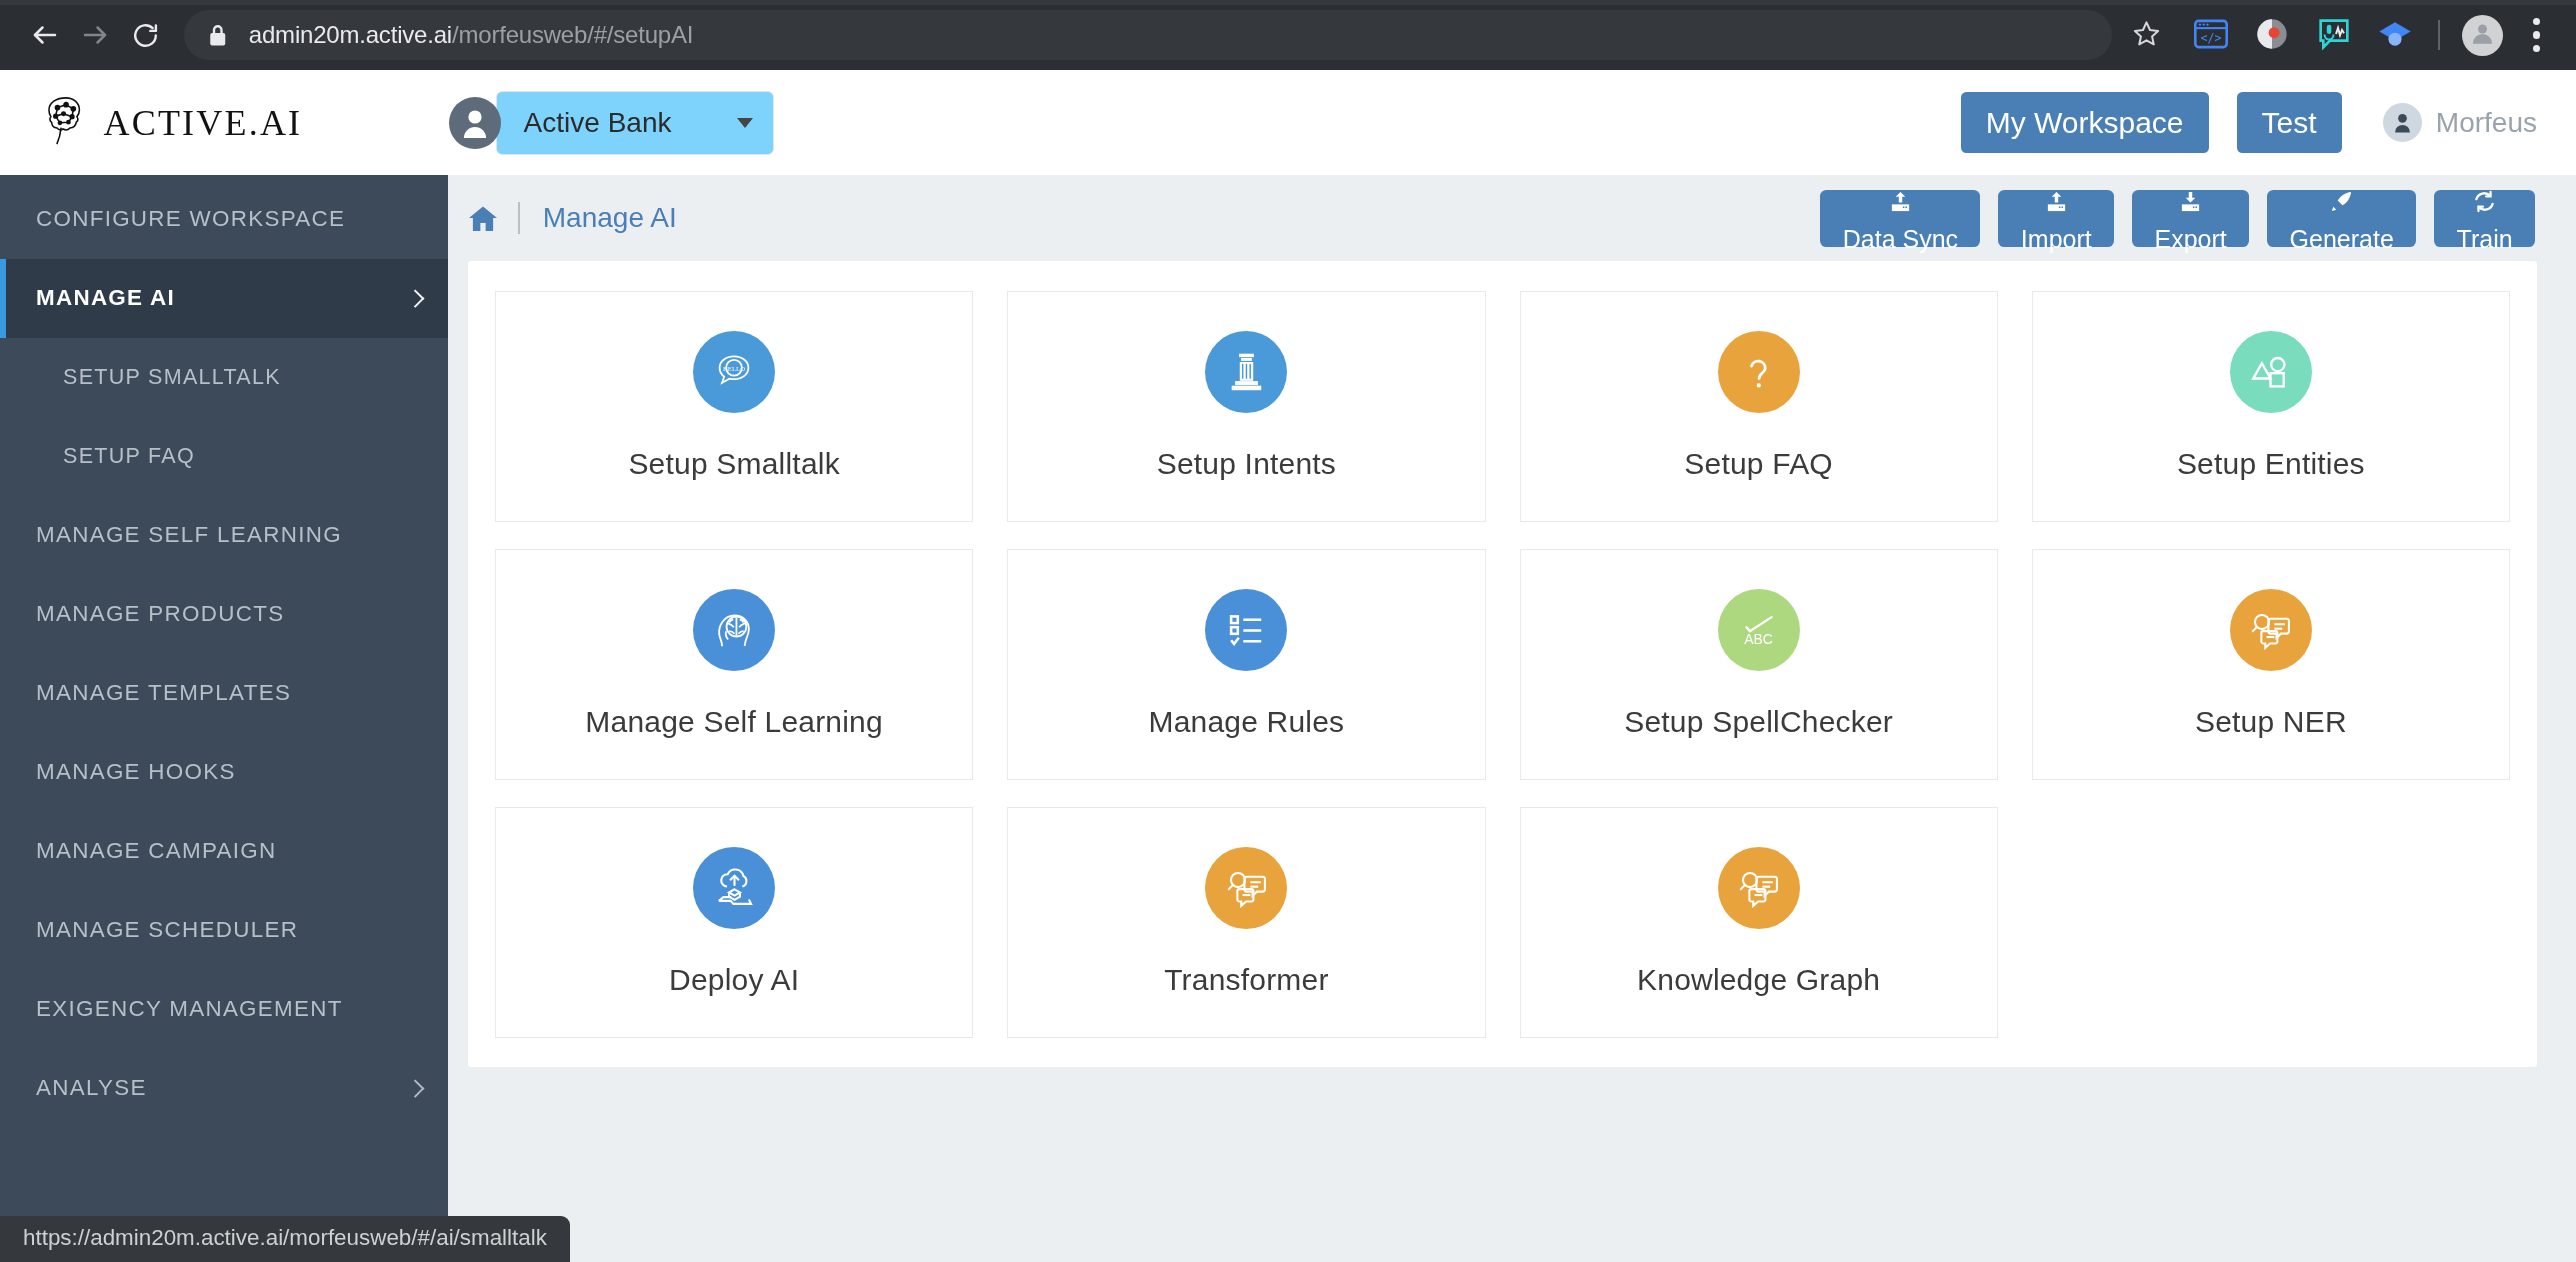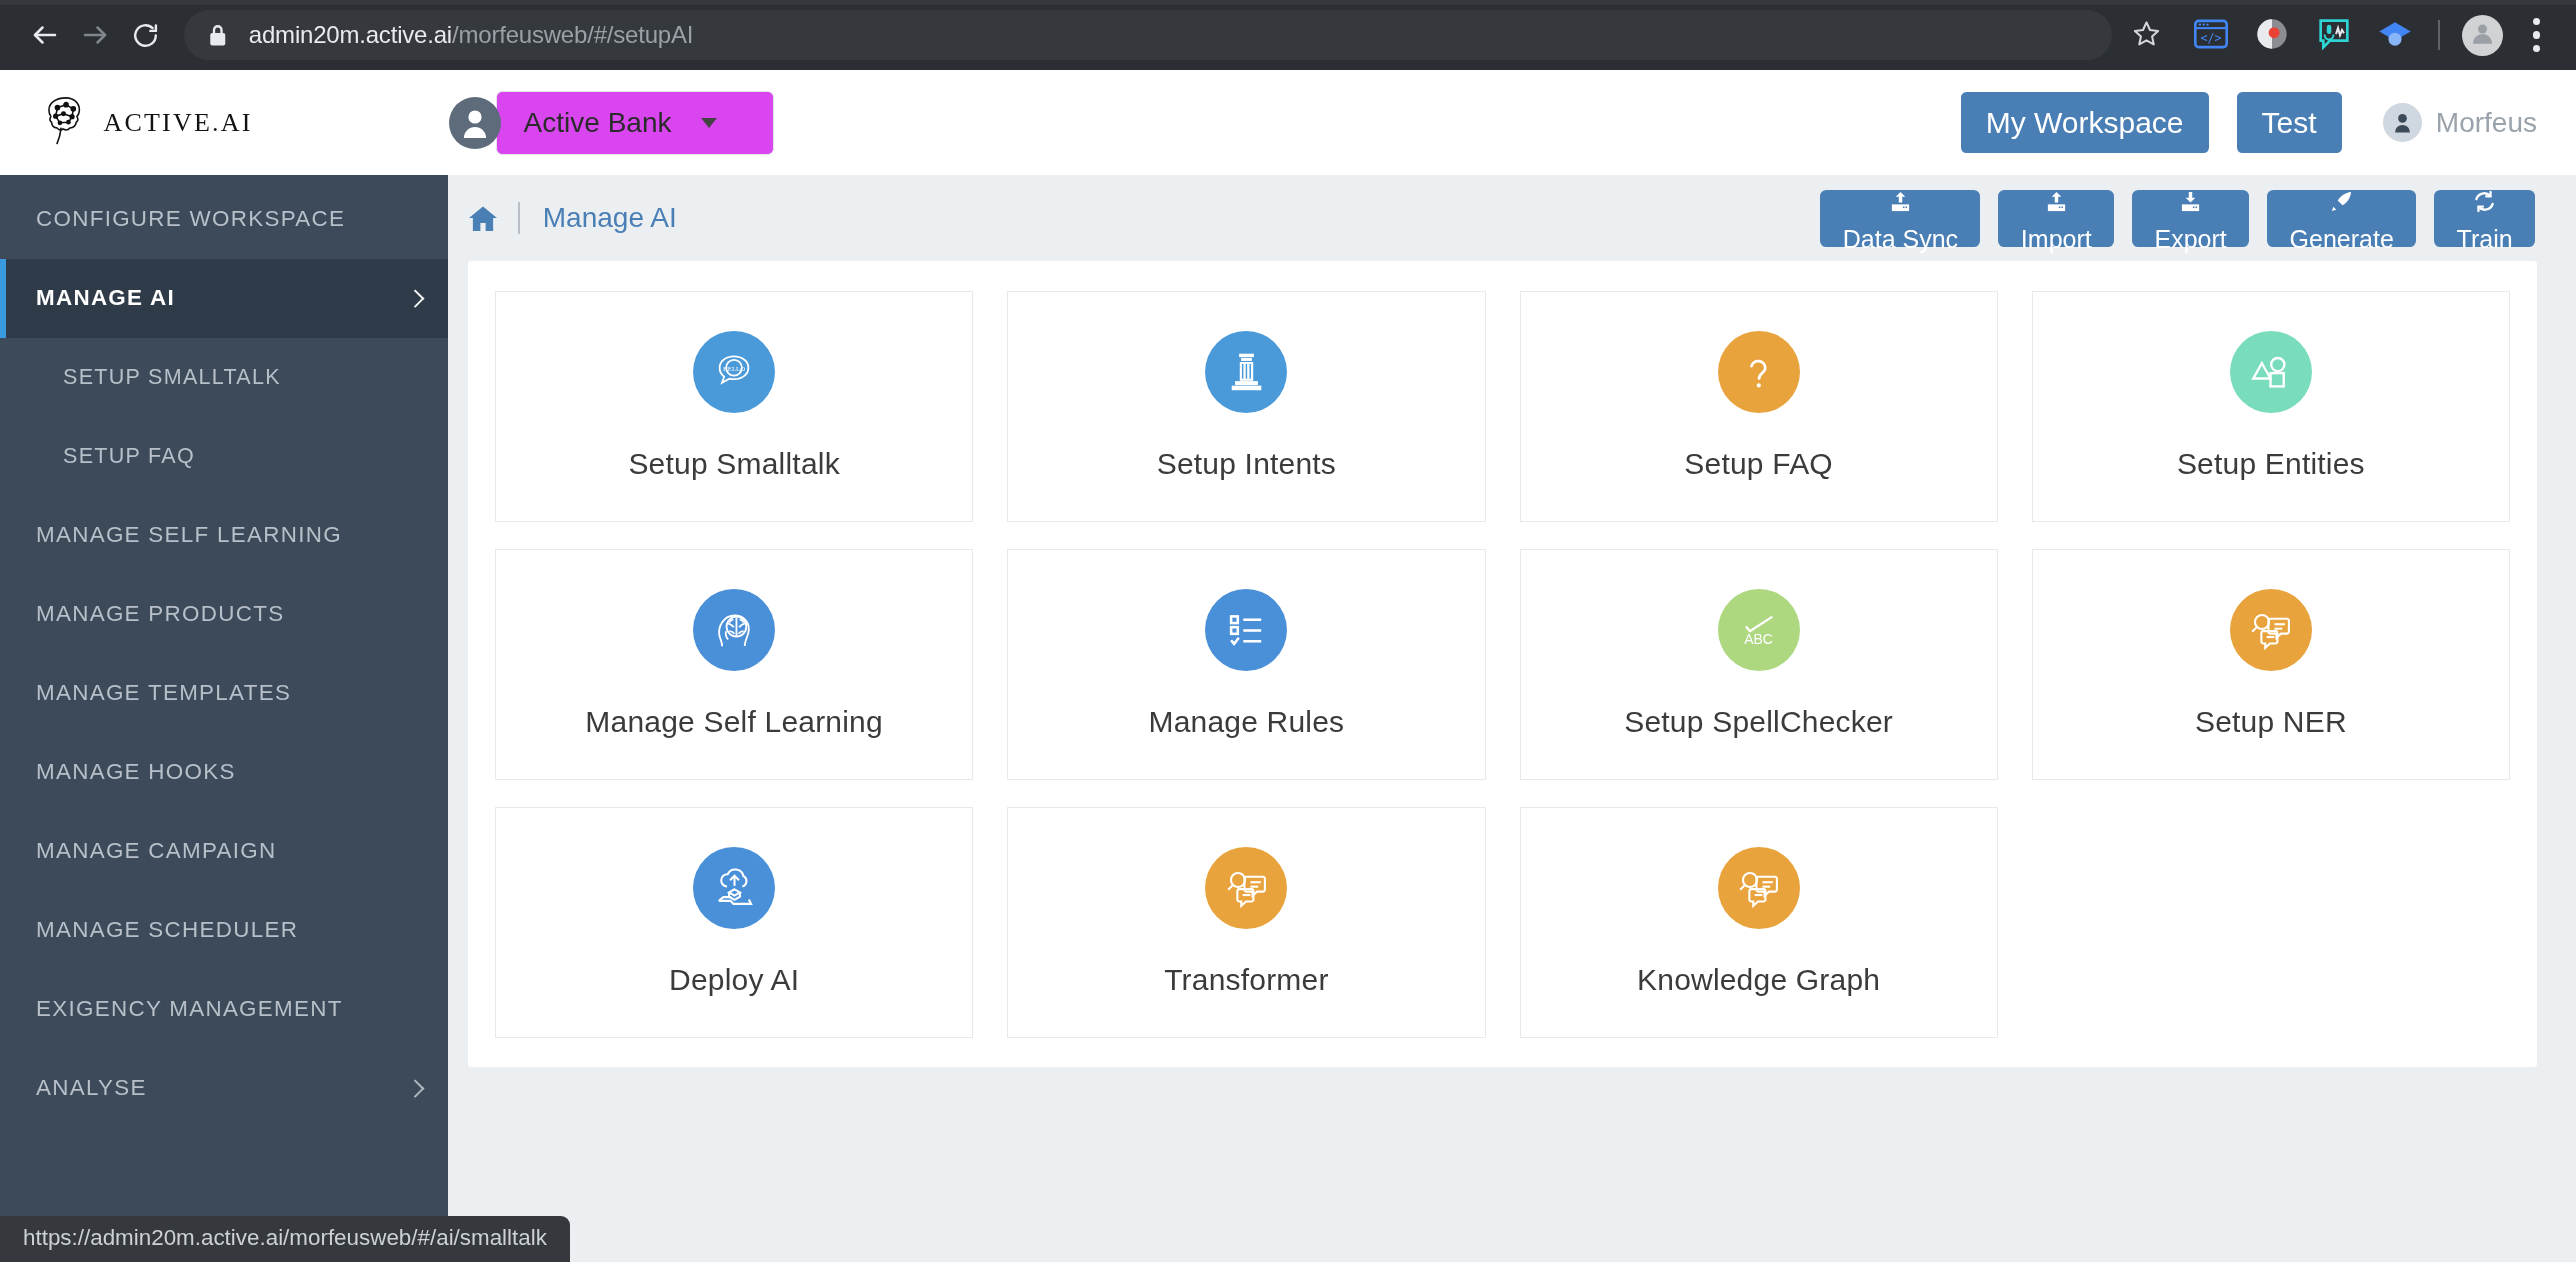--- a/index.html
+++ b/index.html
@@ -98,45 +98,45 @@
     background: #ffffff;
     display: flex;
     align-items: center;
     padding-left: 41px;
     padding-right: 39px;
     position: relative;
   }
   .logo-wrap { display: flex; align-items: center; width: 408px; flex: 0 0 auto; }
   .logo-text {
     font-family: "Liberation Serif", serif;
-    font-size: 26px;
+    font-size: 36px;
     letter-spacing: 2.2px;
     color: #121212;
     margin-left: 12.5px;
   }
   .workspace-picker { display: flex; align-items: center; }
   .ws-avatar {
     width: 52px; height: 52px;
     border-radius: 50%;
     background: #5d6b7a;
     display: flex; align-items: center; justify-content: center;
     flex: 0 0 auto;
     margin-right: -5.4px;
     position: relative;
     z-index: 2;
   }
   .ws-select {
     height: 64px;
     min-width: 278px;
     border: 0.9px solid #e3e5e8;
     border-radius: 6.3px;
-    background: #d946ef;
+    background: #7dd3fc;
     display: flex;
     align-items: center;
-    justify-content: flex-start;
+    justify-content: space-between;
     padding: 0 20px 0 27px;
   }
   .ws-select-label { font-size: 28px; color: #2b2b2b; }
   .caret { width: 0; height: 0; border-left: 8px solid transparent; border-right: 8px solid transparent; border-top: 10px solid #444; margin-left: 30px; }
 
   .header-right { margin-left: auto; display: flex; align-items: center; }
   .btn-primary {
     background: #4a7fb5;
     color: #fff;
     border: none;

